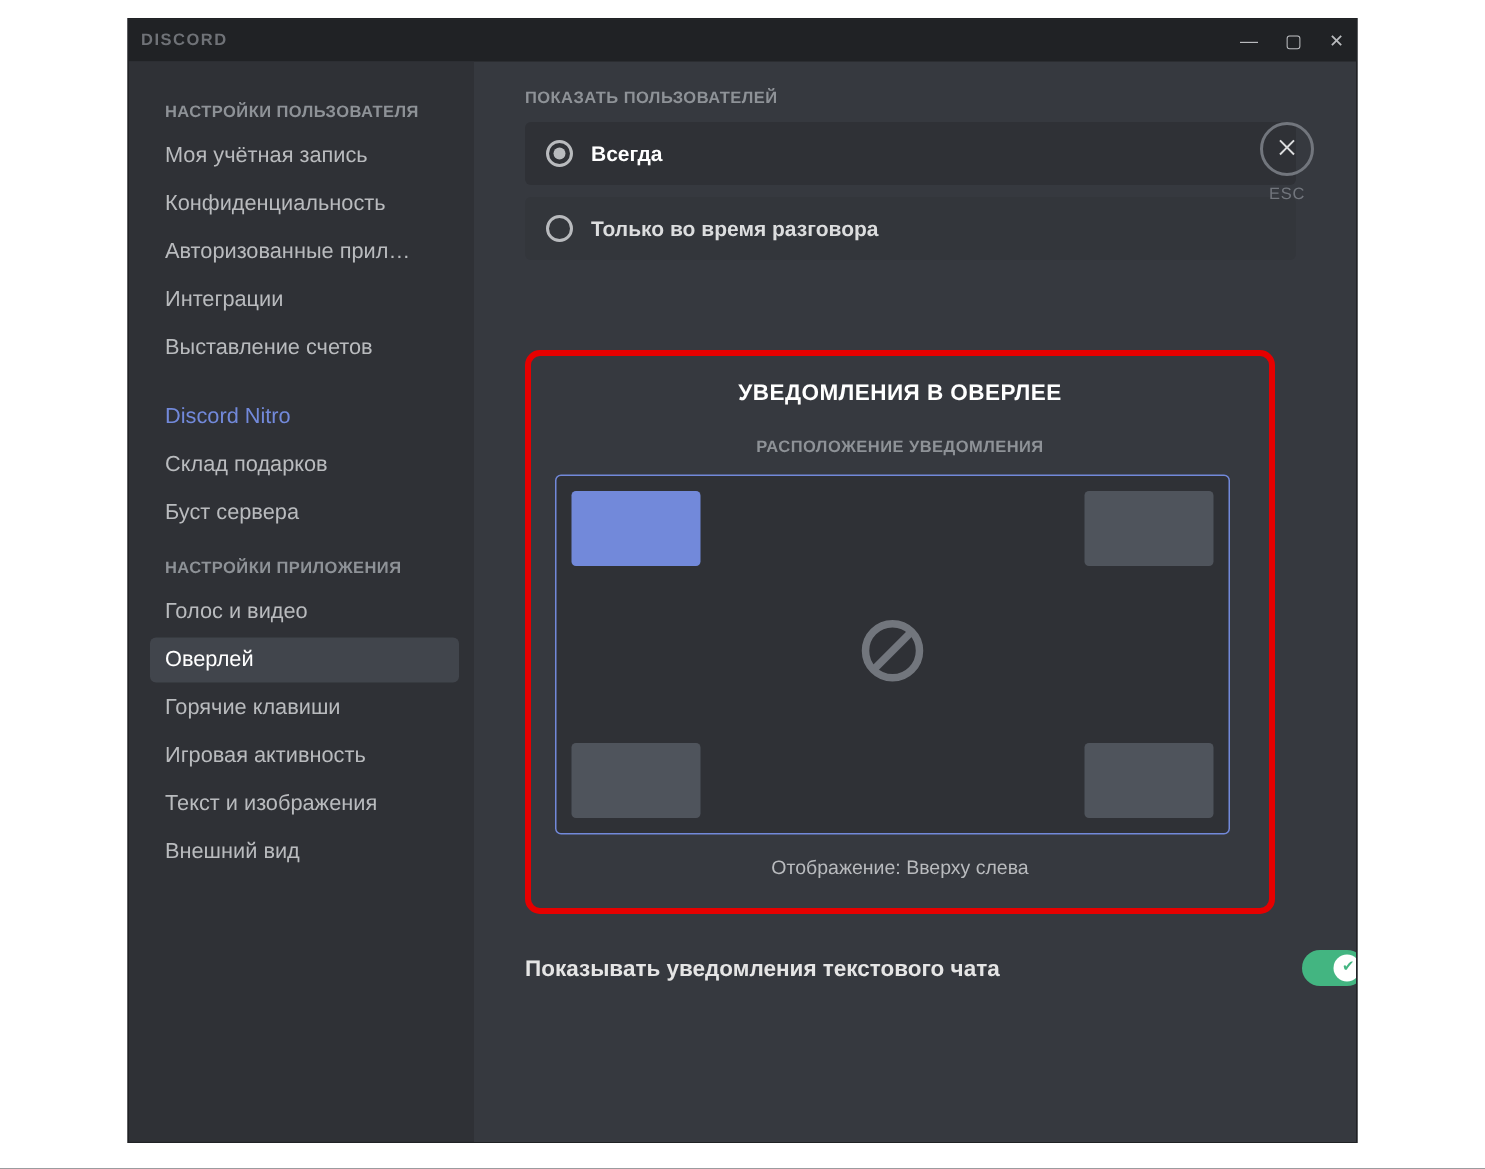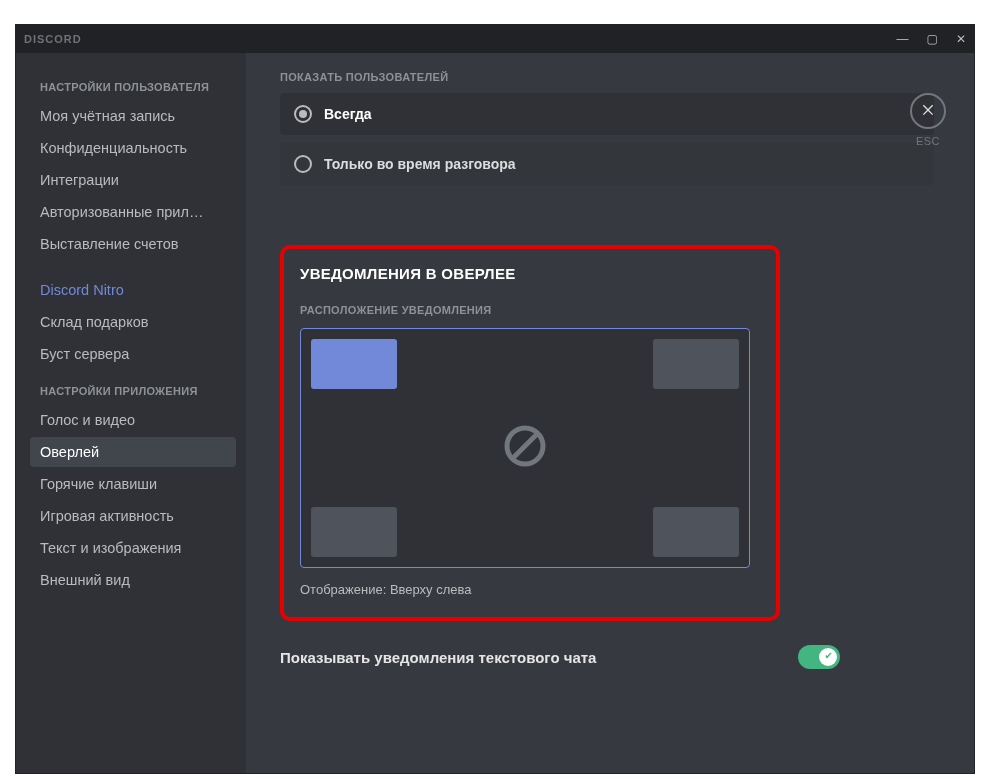--- a/index.html
+++ b/index.html
@@ -1,17 +1,17 @@
 <!DOCTYPE html>
 <html><head>
 <meta charset="utf-8">
 <style>
 * { margin: 0; padding: 0; box-sizing: border-box; font-family: "Segoe UI", "Helvetica Neue", Arial, sans-serif; }
 body { background: #fff; width: 990px; height: 779px; overflow: hidden; }
-.window { position: relative; width: 960px; height: 750px; margin: 24px auto; background: #36393f; border: 1px solid #202225; }
+.window { position: relative; width: 820px; height: 750px; margin: 12px auto; background: #36393f; border: 1px solid #202225; }
 .titlebar { height: 28px; background: #202225; display: flex; align-items: center; justify-content: space-between; padding: 0 8px; }
 .titlebar .app-name { color: #6f7277; font-size: 11px; font-weight: 700; letter-spacing: 1px; }
 .win-icons { display: flex; gap: 18px; color: #b9bbbe; font-size: 12px; }
 .win-icons span { cursor: pointer; }
 
 .body { display: flex; height: calc(100% - 28px); }
 
 
 .sidebar { width: 230px; background: #2f3136; padding: 28px 10px 10px 14px; overflow-y: auto; }
 .side-header { color: #8e9297; font-size: 11px; font-weight: 700; text-transform: uppercase; margin: 16px 0 8px 10px; letter-spacing: 0.3px; }
@@ -31,21 +31,21 @@
 .radio-label { color: #ffffff; font-size: 14px; font-weight: 600; }
 .radio-box.dark .radio-label { color: #dcddde; }
 
 
 .close-esc { position: absolute; top: 40px; right: 28px; text-align: center; }
 .close-circle { width: 36px; height: 36px; border: 2px solid #72767d; border-radius: 50%; display: flex; align-items: center; justify-content: center; color: #dcddde; cursor: pointer; }
 .close-circle svg { width: 16px; height: 16px; }
 .esc-label { color: #72767d; font-size: 11px; margin-top: 6px; letter-spacing: 0.5px; }
 
 
-.highlight-box { border: 4px solid #e60000; border-radius: 10px; padding: 16px 16px 20px 16px; margin-top: 60px; margin-bottom: 24px; position: relative; width: 500px; }
+.highlight-box { border: 4px solid #e60000; border-radius: 10px; padding: 16px 16px 20px 16px; margin-top: 60px; margin-bottom: 24px; position: relative; width: 500px; text-align: center; }
 .big-title { color: #ffffff; font-size: 15px; font-weight: 700; text-transform: uppercase; margin-bottom: 22px; letter-spacing: 0.3px; }
 .pos-label { color: #8e9297; font-size: 11px; font-weight: 700; text-transform: uppercase; margin-bottom: 12px; letter-spacing: 0.3px; }
 
 .position-selector { width: 450px; height: 240px; border: 1px solid #7289da; border-radius: 4px; background: #2f3136; position: relative; }
 .corner { position: absolute; width: 86px; height: 50px; background: #4f545c; border-radius: 3px; cursor: pointer; }
 .corner.tl { top: 10px; left: 10px; background: #7289da; }
 .corner.tr { top: 10px; right: 10px; }
 .corner.bl { bottom: 10px; left: 10px; }
 .corner.br { bottom: 10px; right: 10px; }
 .center-disable { position: absolute; top: 50%; left: 50%; transform: translate(-50%, -50%); color: #72767d; cursor: pointer; }
@@ -76,22 +76,22 @@
       <span>✕</span>
     </div>
   </div>
 
   <div class="body">
 
     <div class="sidebar">
       <div class="side-header">НАСТРОЙКИ ПОЛЬЗОВАТЕЛЯ</div>
       <div class="side-item">Моя учётная запись</div>
       <div class="side-item">Конфиденциальность</div>
+      <div class="side-item">Авторизованные прил…</div>
       <div class="side-item">Интеграции</div>
-      <div class="side-item">Авторизованные прил…</div>
       <div class="side-item">Выставление счетов</div>
 
       <div style="height:14px"></div>
       <div class="side-item nitro">Discord Nitro</div>
       <div class="side-item">Склад подарков</div>
       <div class="side-item">Буст сервера</div>
 
       <div class="side-header">НАСТРОЙКИ ПРИЛОЖЕНИЯ</div>
       <div class="side-item">Голос и видео</div>
       <div class="side-item active">Оверлей</div>

